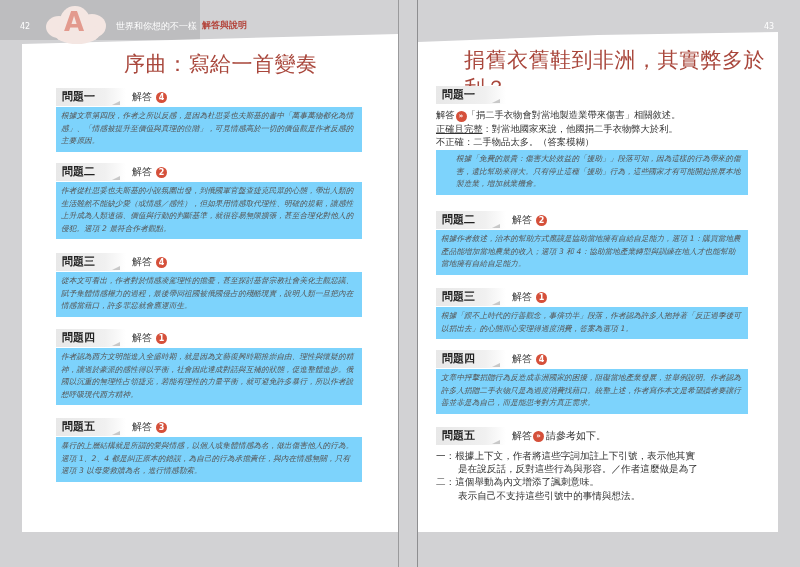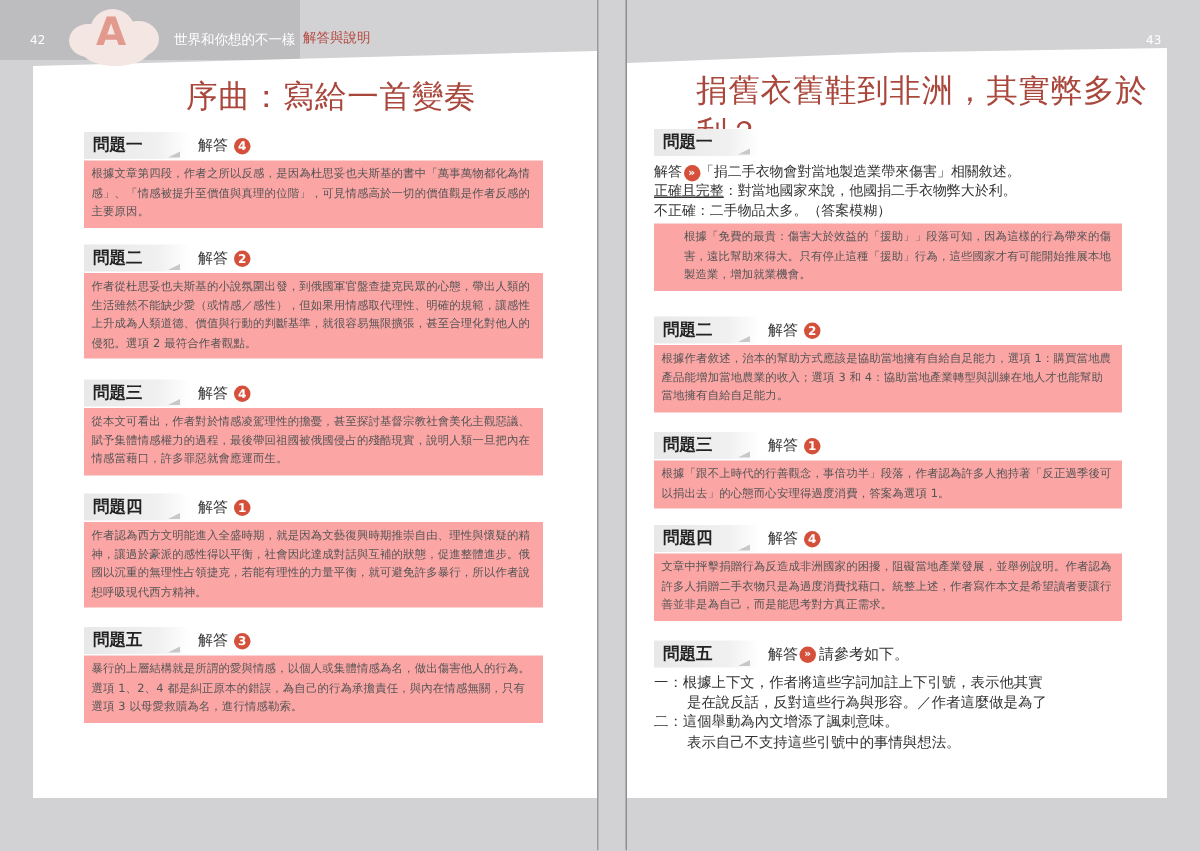--- a/index.html
+++ b/index.html
@@ -12,33 +12,33 @@
   .gutter { position: absolute; left: 398px; top: 0; width: 20px; height: 567px; background: #d2d2d4; }
   .gutter-line-l { position: absolute; left: 398px; top: 0; width: 1px; height: 567px; background: #9a9a9c; }
   .gutter-line-r { position: absolute; left: 417px; top: 0; width: 1px; height: 567px; background: #8e8e90; }
   .page-num { position: absolute; font-size: 8px; color: #ffffff; top: 22px; }
   .page-num.left { left: 20px; }
   .page-num.right { left: 764px; }
   .cloud { position: absolute; left: 46px; top: 6px; width: 60px; height: 38px; }
   .cloud .blob { position: absolute; background: #f4e6e2; border-radius: 50%; }
   .cloud-letter { position: absolute; left: 64px; top: 7px; font-size: 26px; font-weight: bold; color: #e39a8e; font-family: "DejaVu Sans", sans-serif; }
   .book-title { position: absolute; left: 116px; top: 20px; font-size: 9px; color: #ffffff; }
-  .section-label { position: absolute; left: 202px; top: 19px; font-size: 9px; color: #b4473e; font-weight: normal; }
+  .section-label { position: absolute; left: 202px; top: 19px; font-size: 9px; color: #b4473e; font-weight: bold; }
   .chapter-title { position: absolute; font-family: "DejaVu Serif", "Liberation Serif", serif; color: #a9473c; font-size: 21px; letter-spacing: 0.5px; }
   .chapter-title.left { left: 124px; top: 50px; }
   .chapter-title.right { left: 464px; top: 46px; }
 
   .q-block { position: absolute; }
   .q-head { position: relative; height: 18px; display: flex; }
   .q-tab { width: 70px; height: 18px; background: linear-gradient(90deg, #e8e8e8 0%, #f0f0f0 70%, #ffffff 100%); font-size: 11px; font-weight: bold; color: #222; padding-left: 6px; line-height: 18px; position: relative; }
   .q-tab .notch { position: absolute; right: 6px; bottom: 1px; width: 0; height: 0; border-left: 8px solid transparent; border-bottom: 4px solid #c8c8c8; }
   .ans-label { margin-left: 6px; font-size: 10px; color: #333; display: flex; align-items: center; }
   .num-circle { display: inline-block; width: 11px; height: 11px; border-radius: 50%; background: #d5503a; color: #fff; font-size: 8px; font-weight: bold; text-align: center; line-height: 11px; margin-left: 4px; }
   .arrow-circle { display: inline-block; width: 11px; height: 11px; border-radius: 50%; background: #d5503a; color: #fff; font-size: 7px; font-weight: bold; text-align: center; line-height: 11px; margin-left: 1px; }
-  .q-body { background: #fca5a5; font-size: 7.6px; line-height: 12.6px; color: #555; padding: 3px 5px 4px 5px; margin-top: 1px; letter-spacing: 0.1px; }
+  .q-body { background: #7dd3fc; font-size: 7.6px; line-height: 12.6px; color: #555; padding: 3px 5px 4px 5px; margin-top: 1px; letter-spacing: 0.1px; font-style: italic; }
   .plain-line { font-size: 9.3px; line-height: 13px; color: #333; }
   .plain-line .ul { text-decoration: underline; }
   .list-line { font-size: 9.6px; line-height: 13.2px; color: #333; }
   .list-line.indent { padding-left: 22px; }
 </style>
 </head>
 <body>
 
 <div class="spread">
   <div class="header-band-left"></div>

